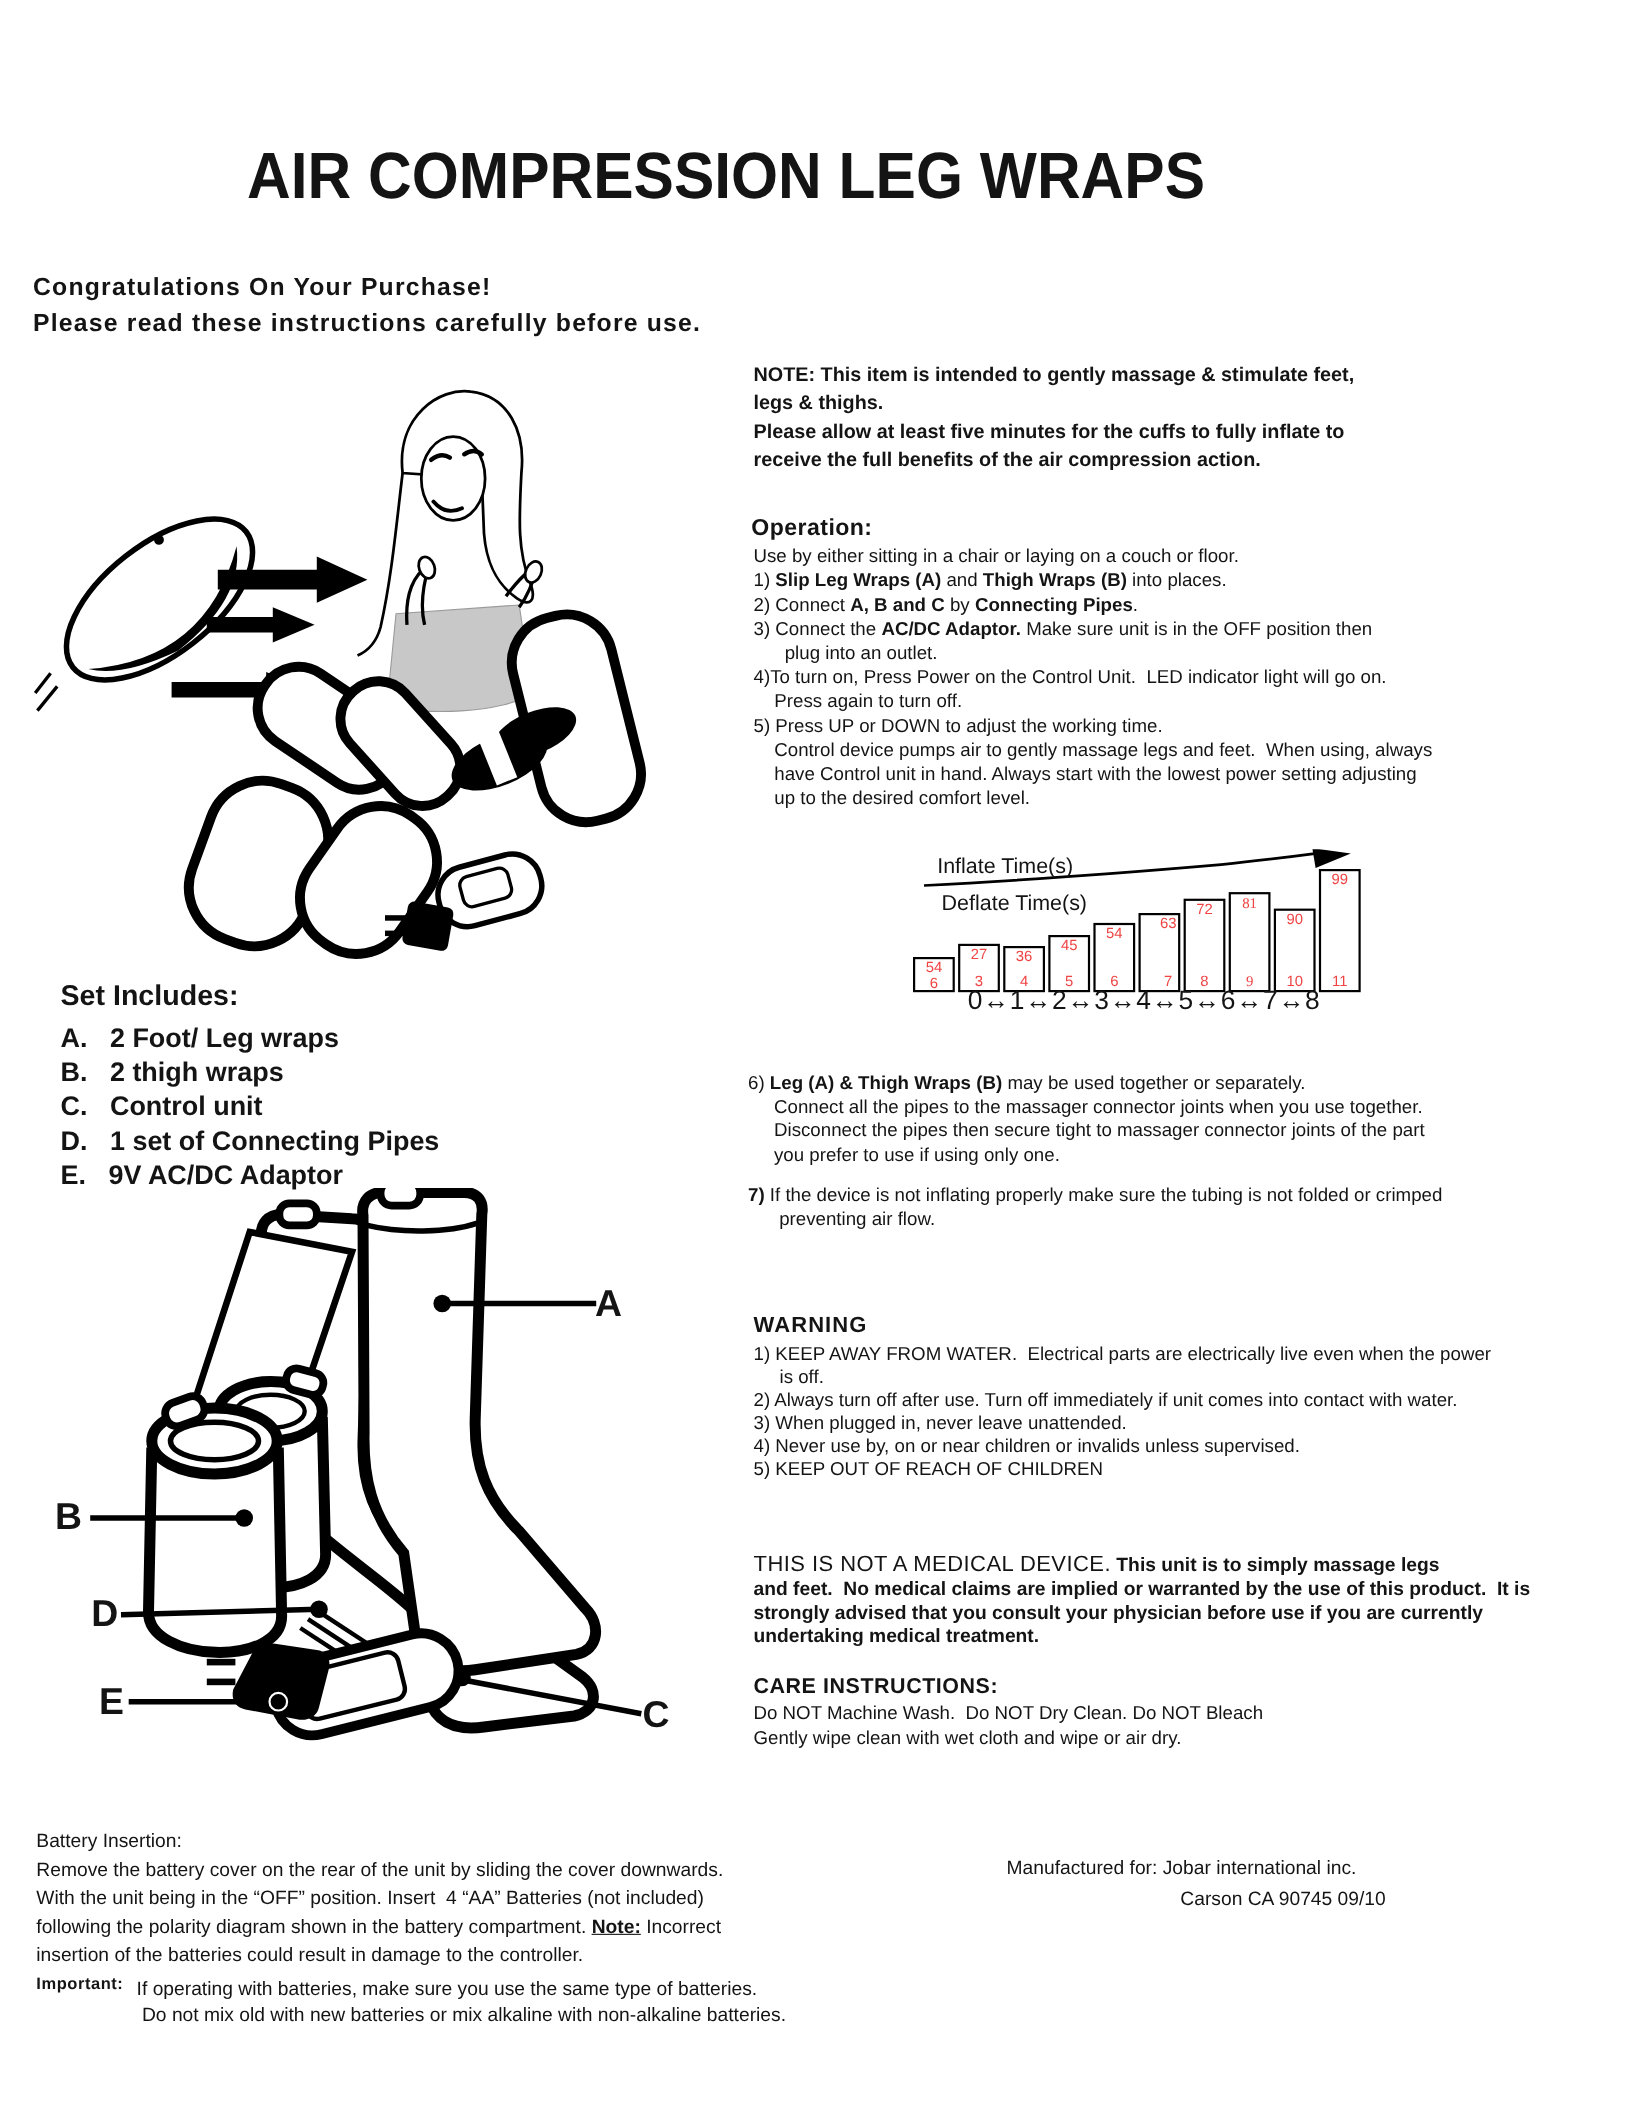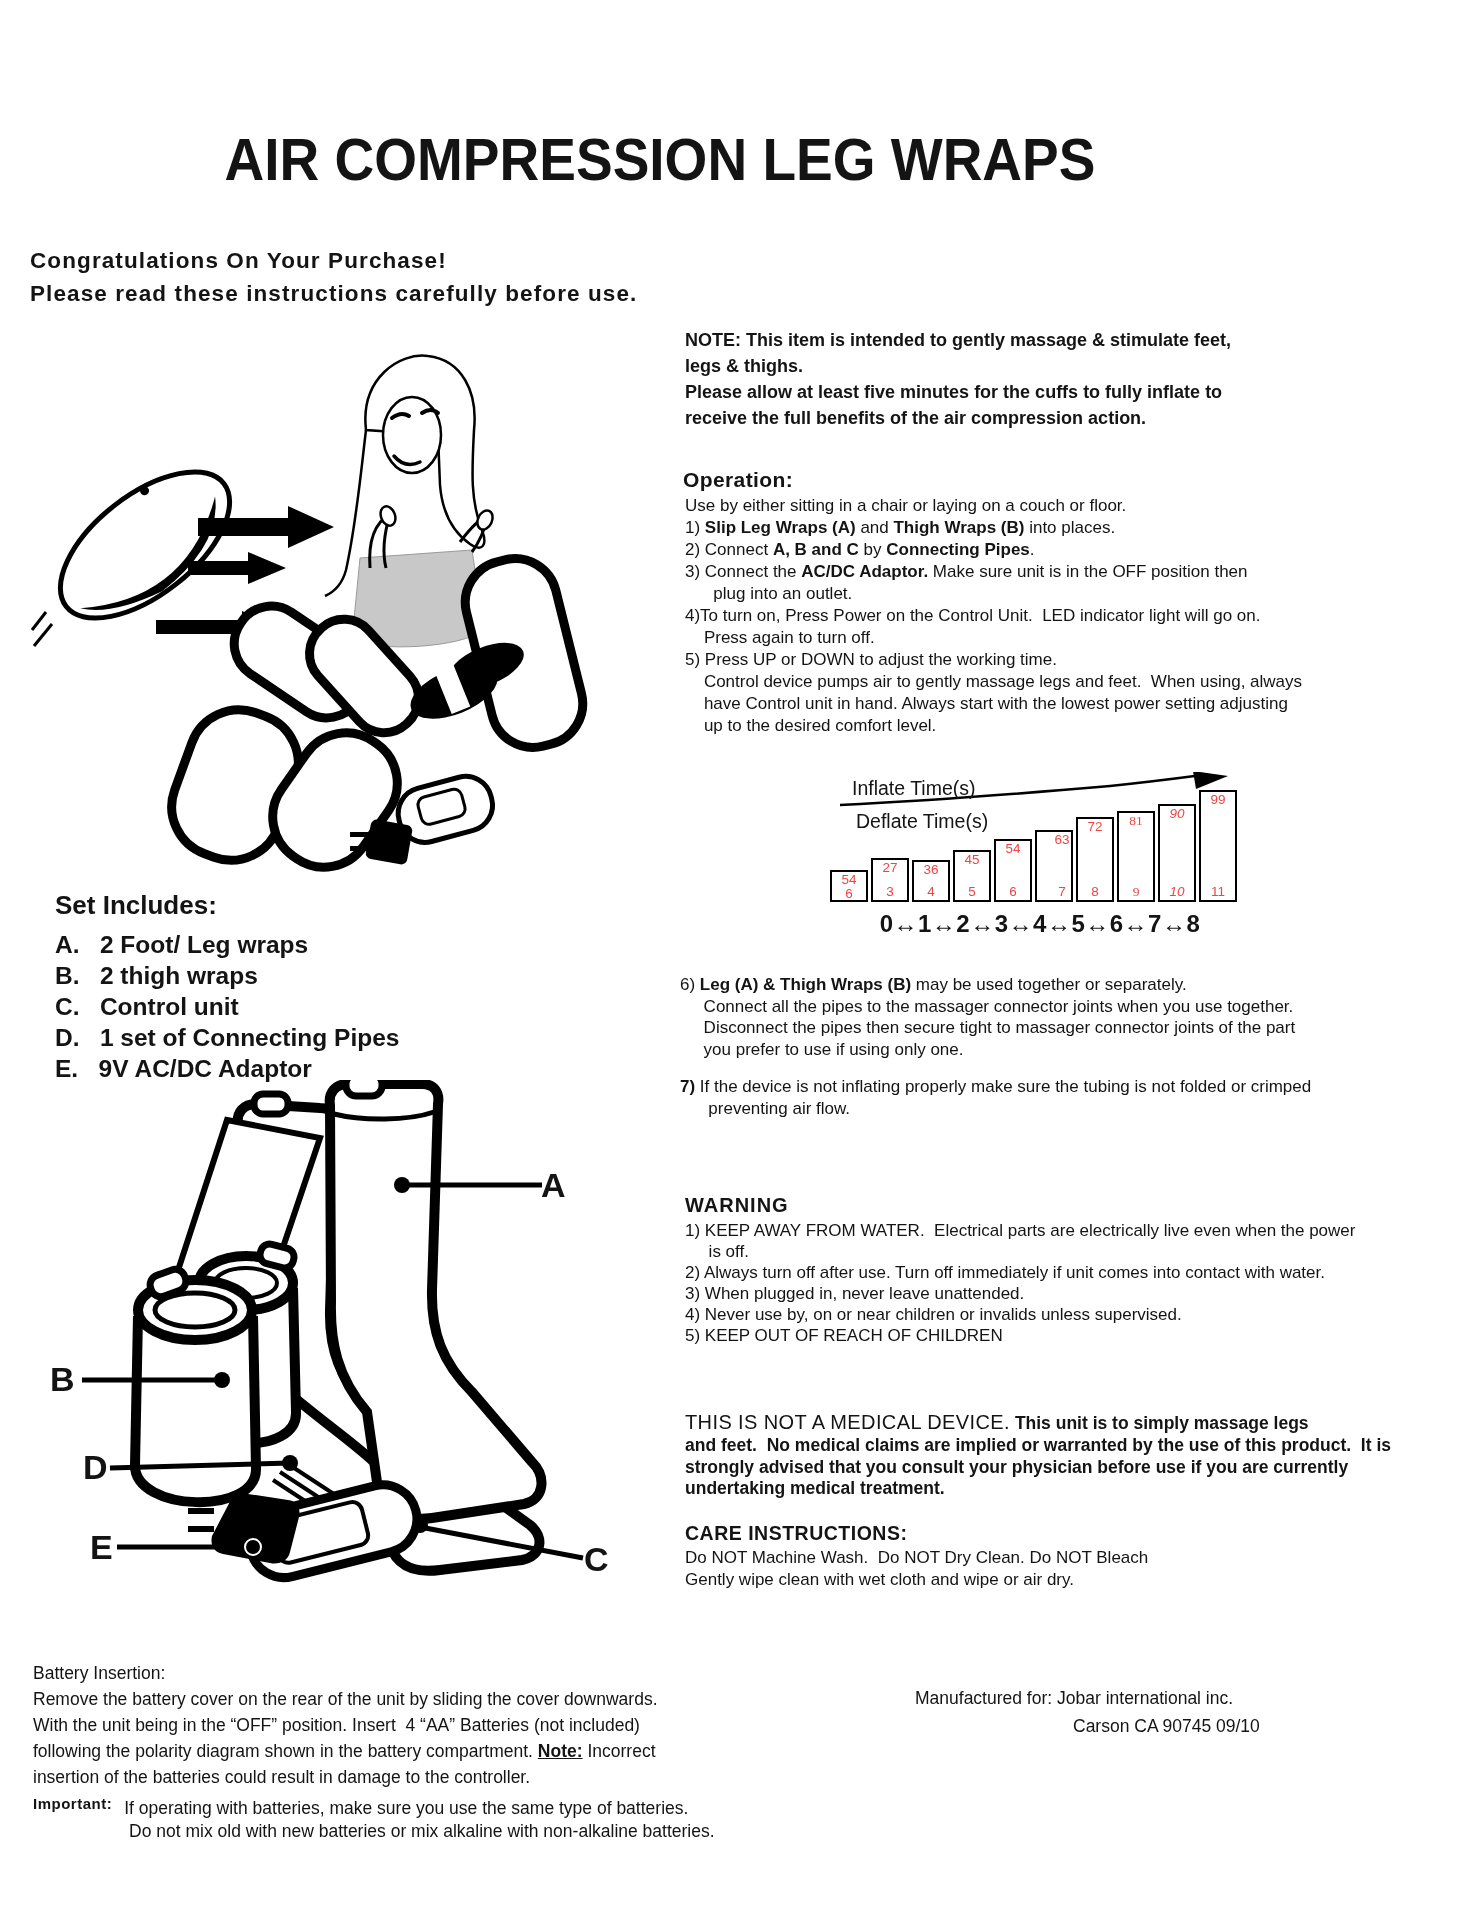--- a/index.html
+++ b/index.html
@@ -17,22 +17,22 @@
   #note-block{left:685px;top:327px;font-size:18px;line-height:26px;font-weight:700;}
   #op-heading{left:683px;top:468px;font-size:21px;font-weight:700;letter-spacing:.4px;}
   #op-body{left:685px;top:495px;font-size:17px;line-height:22px;}
   #chart{left:680px;top:772px;width:580px;height:175px;}
   #chart-legend-inflate{left:172px;top:5px;font-size:19.5px;}
   #chart-legend-deflate{left:176px;top:38px;font-size:19.5px;}
   #chart-bars{left:150px;top:18px;height:112px;display:flex;align-items:flex-end;gap:3px;}
   .bar{width:38px;box-sizing:border-box;border:2.5px solid #000;background:#fff;
        display:flex;flex-direction:column;justify-content:space-between;align-items:center;
        font-size:13.5px;line-height:14px;padding:1px 0;color:#ef4444;}
-  #chart-x-label{left:195px;top:138px;width:330px;text-align:center;
-       font-size:24px;font-weight:700;letter-spacing:.5px;}
+  #chart-x-label{left:195px;top:124px;width:330px;text-align:center;
+       font-size:24px;font-weight:400;letter-spacing:.5px;}
   .step6{left:680px;top:974px;font-size:17px;line-height:21.5px;}
   .step7{left:680px;top:1076px;font-size:17px;line-height:21.5px;}
   #warning-heading{left:685px;top:1194px;font-size:20px;font-weight:700;letter-spacing:1px;}
   #warning-body{left:685px;top:1220px;font-size:17px;line-height:21px;}
   #medical-block{left:685px;top:1412px;font-size:17.5px;line-height:21.8px;font-weight:700;}
   #care-heading{left:685px;top:1522px;font-size:19.5px;font-weight:700;letter-spacing:.5px;}
   #care-body{left:685px;top:1547px;font-size:17px;line-height:21.5px;}
   #set-includes{left:55px;top:890px;}
   #set-includes .head{font-size:26px;font-weight:700;margin-bottom:8px;}
   #set-includes .item{font-size:24.5px;font-weight:700;line-height:31px;}
@@ -153,21 +153,21 @@
           <span>7</span>
         </div>
         <div class="bar" style="height: 85px; margin-top: 32px;">
           <span>72</span>
           <span>8</span>
         </div>
         <div class="bar" style="height: 91px; font-family: Liberation Serif, serif;">
           <span>81</span>
           <span>9</span>
         </div>
-        <div class="bar" style="height: 98px; font-style: italic;">
+        <div class="bar" style="height: 76px;">
           <span>90</span>
           <span>10</span>
         </div>
         <div class="bar" style="height: 112px;">
           <span>99</span>
           <span>11</span>
         </div>
       </div>
     <div class="abs" id="chart-x-label">0↔1↔2↔3↔4↔5↔6↔7↔8</div>
   </div>

